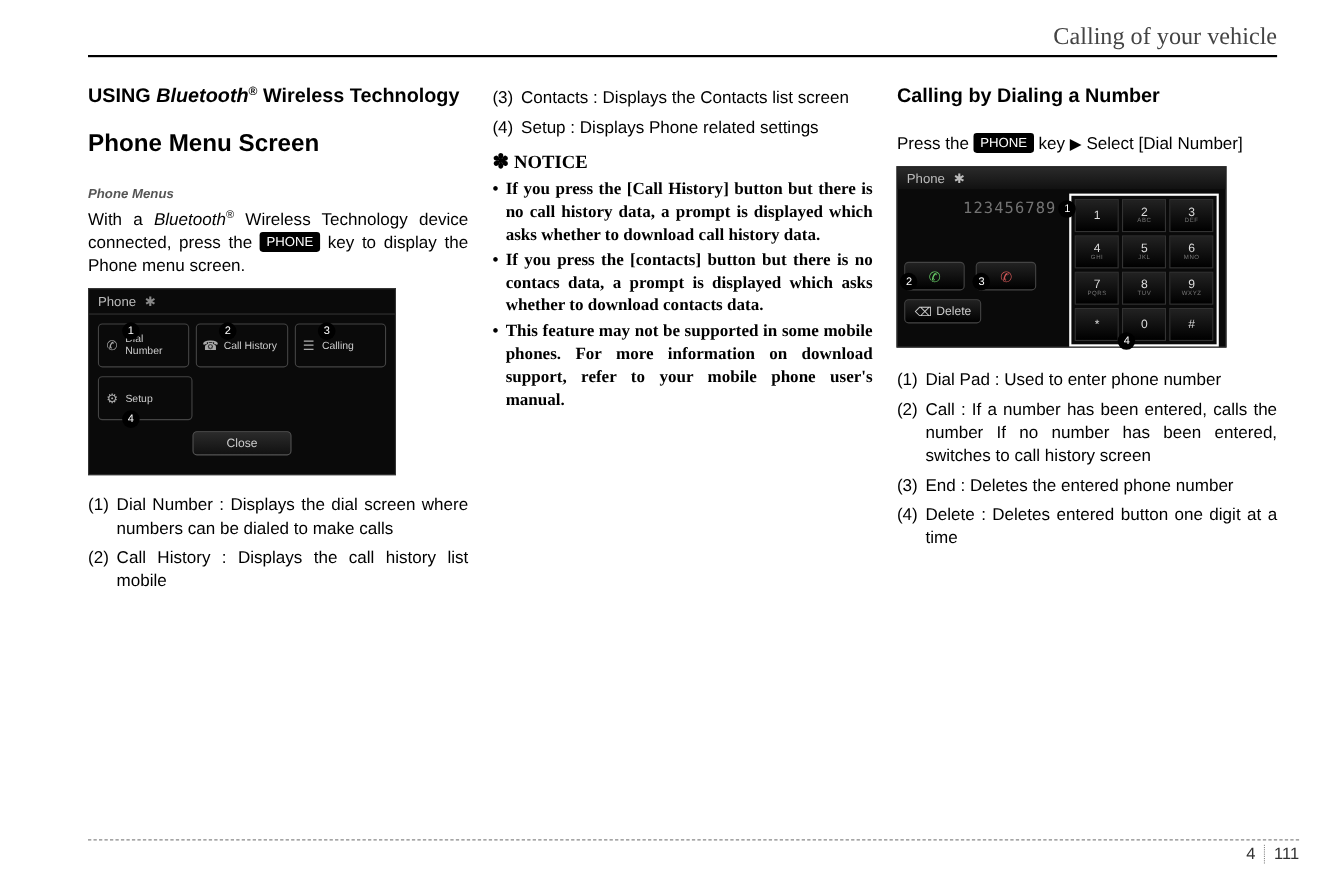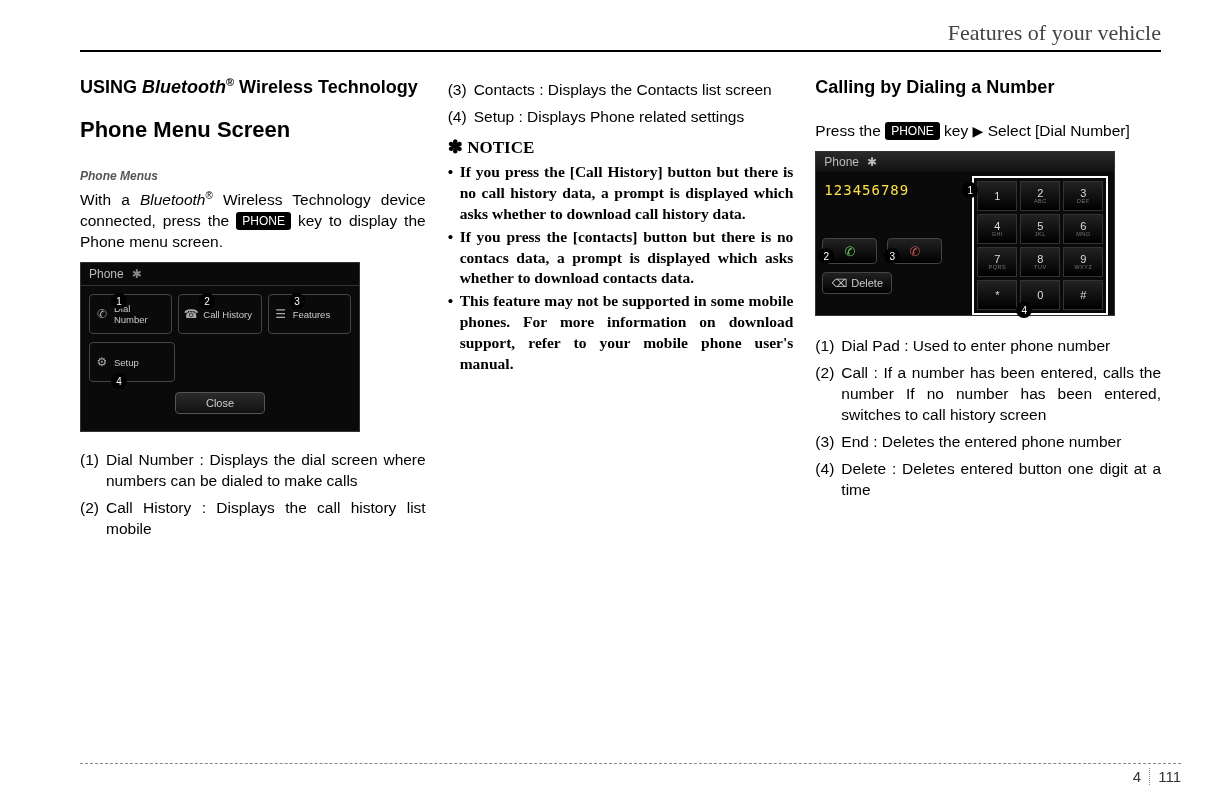--- a/index.html
+++ b/index.html
@@ -157,23 +157,24 @@
       background: linear-gradient(#2a2a2a,#111);
     }
     .dial-left {
       position: absolute;
       left: 6px; top: 26px;
       width: 140px;
     }
     .dial-display {
       font-family: monospace;
       font-size: 14px;
-      color: #fde047;
+      color: #737373;
       padding: 4px 2px 10px 2px;
       letter-spacing: 1px;
+      text-align: right;
     }
     .call-row {
       display: flex;
       gap: 10px;
       margin-top: 30px;
     }
     .ctrl-btn {
       width: 55px; height: 26px;
       border: 1px solid #444;
       border-radius: 4px;
@@ -256,21 +257,21 @@
       color: #333;
     }
     .footer .chap { border-right: 1px dotted #888; padding-right: 8px; }
   </style>
 </head>
 <body>
 
 <div class="page">
 
   <div class="header">
-    <span>Features of your vehicle</span>
+    <span>Calling of your vehicle</span>
   </div>
 
   <div class="columns">
 
     <div class="col">
       <div class="section-title">
         <span>USING </span><span class="bt-italic">Bluetooth</span><sup>®</sup><span>  Wireless Technology</span>
       </div>
 
       <div class="subhead-1">Phone Menu Screen</div>
@@ -292,21 +293,21 @@
           <div class="menu-item">
             <span class="mi-icon">✆</span>
             <span>Dial Number</span>
           </div>
           <div class="menu-item">
             <span class="mi-icon">☎</span>
             <span>Call History</span>
           </div>
           <div class="menu-item">
             <span class="mi-icon">☰</span>
-            <span>Features</span>
+            <span>Calling</span>
           </div>
         </div>
         <div class="setup-row">
           <div class="menu-item">
             <span class="mi-icon">⚙</span>
             <span>Setup</span>
           </div>
         </div>
         <div class="close-btn">
           <span>Close</span>

